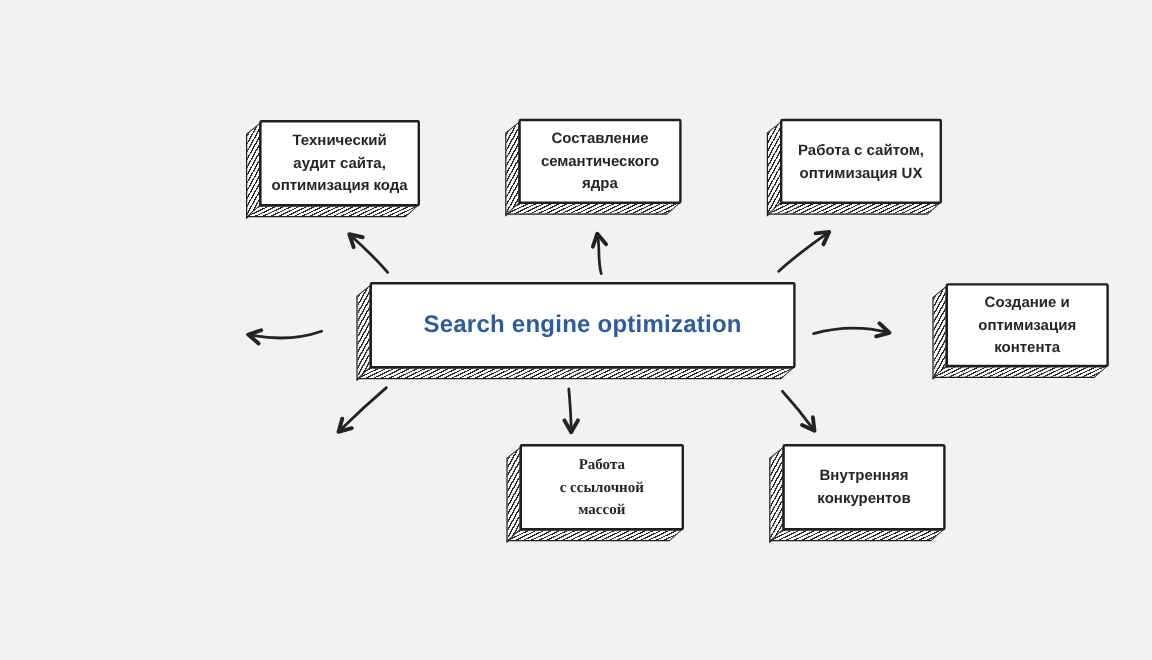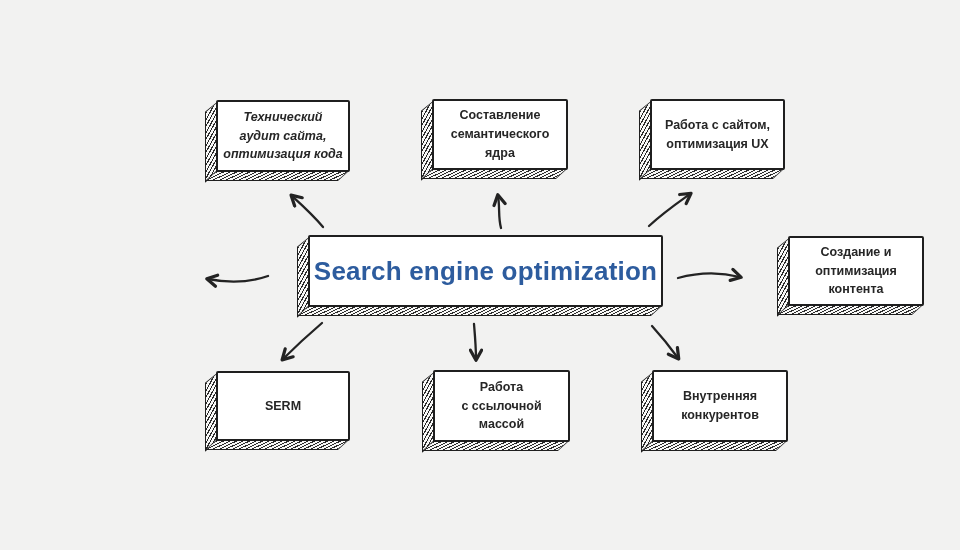--- a/index.html
+++ b/index.html
@@ -24,21 +24,21 @@
   }
   .label{
     white-space:pre-line;
     font-weight:bold;
     font-size:12.5px;
     line-height:1.5;
     color:#262626;
     padding:0 3px;
   }
   .center-label{
-    font-size:26px;
+    font-size:20px;
     letter-spacing:.2px;
     color:#2d5c9e;
   }
   .edge-l,.edge-b{
     position:absolute;
     background:
       repeating-linear-gradient(135deg,#2b2b2b 0 1.6px,#f8f8f7 1.6px 4.6px);
     border:1.6px solid #1f1f1f;
     box-sizing:border-box;
     z-index:1;
@@ -79,21 +79,21 @@
   </svg>
 
   <div class="node" style="left:308px;top:235px;width:355px;height:72px;">
     <span class="edge-l"></span>
     <span class="edge-b"></span>
     <div class="face">
       <span class="label center-label">Search engine optimization</span>
     </div>
   </div>
 
-  <div class="node" style="left:216px;top:100px;width:134px;height:72px;font-style:italic;">
+  <div class="node" style="left:216px;top:100px;width:134px;height:72px;">
     <span class="edge-l"></span>
     <span class="edge-b"></span>
     <div class="face">
         <span class="label">Технический
 аудит сайта,
 оптимизация кода</span>
       </div>
   </div>
 
   <div class="node" style="left:432px;top:99px;width:136px;height:71px;">
@@ -119,29 +119,22 @@
   <div class="node" style="left:788px;top:236px;width:136px;height:70px;">
     <span class="edge-l"></span>
     <span class="edge-b"></span>
     <div class="face">
         <span class="label">Создание и
 оптимизация
 контента</span>
       </div>
   </div>
 
-  <div class="node" style="left:216px;top:371px;width:134px;height:70px;">
-    <span class="edge-l"></span>
-    <span class="edge-b"></span>
-    <div class="face">
-        <span class="label">SERM</span>
-      </div>
-  </div>
 
-  <div class="node" style="left:433px;top:370px;width:137px;height:72px;">
+  <div class="node" style="left:433px;top:370px;width:137px;height:72px;font-family:Liberation Serif, serif;">
     <span class="edge-l"></span>
     <span class="edge-b"></span>
     <div class="face">
         <span class="label">Работа
 с ссылочной
 массой</span>
       </div>
   </div>
 
   <div class="node" style="left:652px;top:370px;width:136px;height:72px;">

